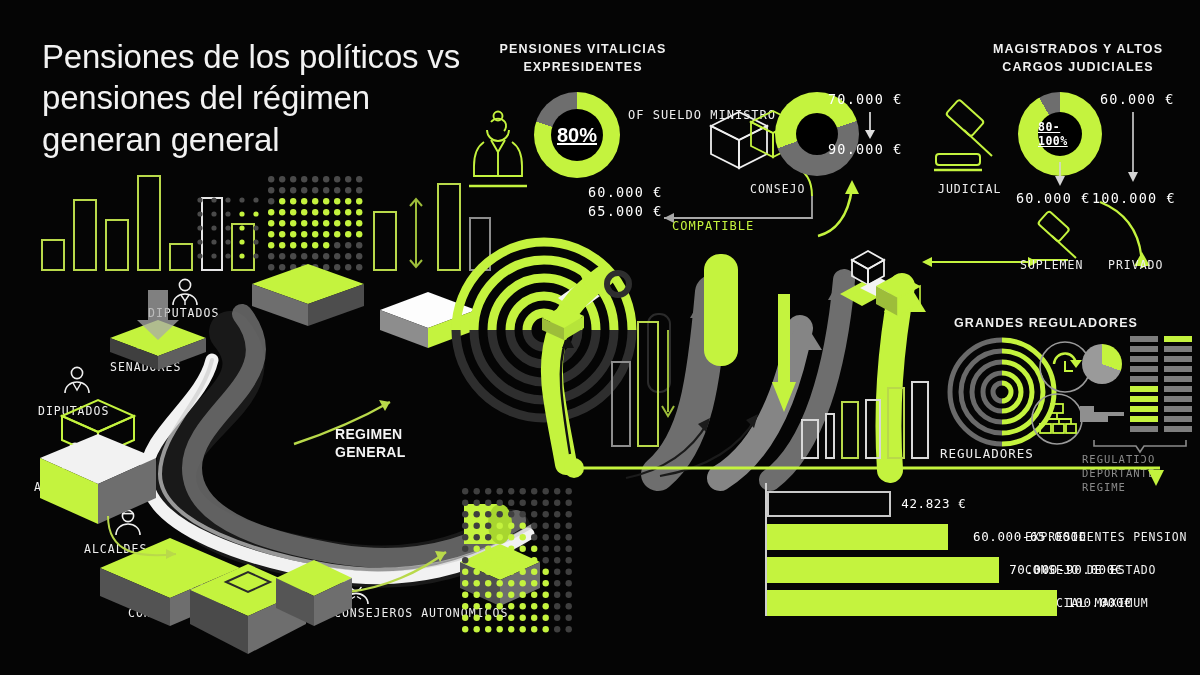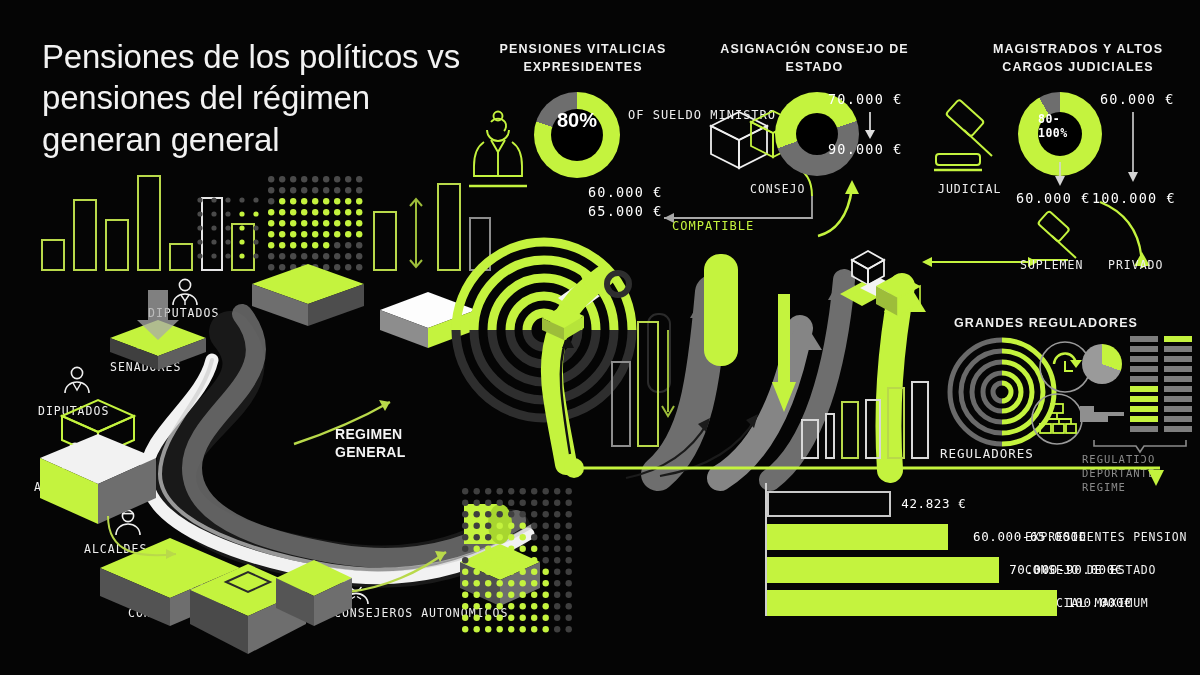--- a/index.html
+++ b/index.html
@@ -32,21 +32,21 @@
   .grn{color:#c4f33e;}
   .gry{color:#8a8a8a;}
   .regimen{
     font-size:14px;font-weight:700;line-height:1.3;color:#f5f5f5;
     letter-spacing:0.3px;
   }
   
   .donut{border-radius:50%;}
   .donut .hole{
     position:absolute;border-radius:50%;background:#000;
-    display:flex;justify-content:center;
+    display:flex;align-items:center;justify-content:center;text-decoration:underline;
   }
   .donut-txt{font-size:20px;font-weight:700;color:#fff;}
   .donut-txt.sm{font-family:"DejaVu Sans Mono","Liberation Mono",monospace;font-size:11.5px;letter-spacing:.5px;}
   
   #barchart{left:600px;top:487px;width:580px;height:135px;}
   .bc-name{
     position:absolute;right:0;top:0;height:26px;line-height:26px;
     font-family:"DejaVu Sans Mono","Liberation Mono",monospace;
     font-size:11.5px;letter-spacing:.8px;color:#f0f0f0;white-space:nowrap;
   }
@@ -543,21 +543,20 @@
   <div class="abs euro" style="left:588px;top:184px;">60.000 €</div>
   <div class="abs euro" style="left:588px;top:203px;">65.000 €</div>
 
   <svg class="abs" style="left:660px;top:196px;" width="160" height="50">
     <path d="M152 0 L152 22 L4 22" fill="none" stroke="#a8a8a8" stroke-width="1.8"></path>
     <polygon points="4,22 14,17 14,27" fill="#a8a8a8"></polygon>
     <path d="M152 0 C152 -18, 144 -26, 134 -30" fill="none" stroke="#c4f33e" stroke-width="2"></path>
   </svg>
   <div class="abs lbl grn" style="left:672px;top:219px;font-size:12px;">COMPATIBLE</div>
 
-  <div class="abs sect-title" style="left:712px;top:40px;width:205px;">ASIGNACIÓN CONSEJO DE ESTADO</div>
 
   <svg class="abs" style="left:705px;top:100px;" width="110" height="80">
     <g fill="none" stroke="#efefef" stroke-width="1.8">
       <polygon points="6,26 34,12 62,26 34,40"></polygon>
       <polygon points="6,26 6,54 34,68 34,40"></polygon>
       <polygon points="34,40 34,68 62,54 62,26"></polygon>
     </g>
     <g fill="none" stroke="#c4f33e" stroke-width="1.8">
       <polygon points="46,22 68,11 90,22 68,33"></polygon>
       <polygon points="46,22 46,46 68,57 68,33"></polygon>

